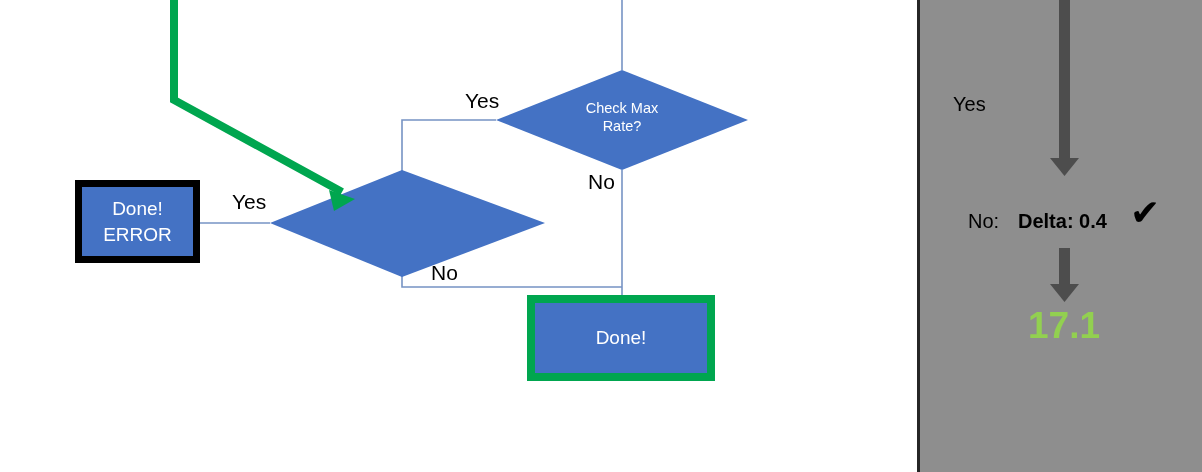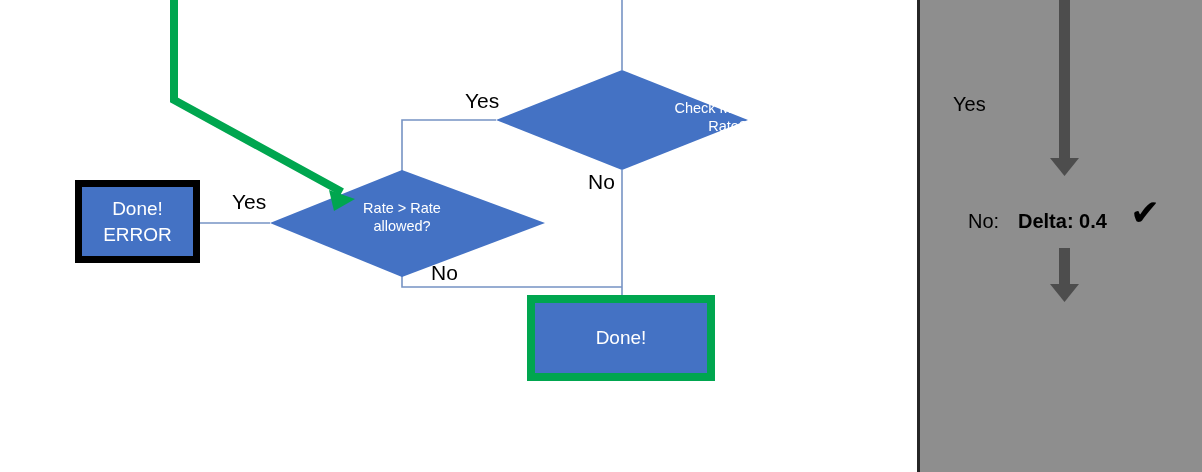--- a/index.html
+++ b/index.html
@@ -81,21 +81,20 @@
     font-size: 19px;
     text-align: center;
   }
 
   
   #check-max-text {
     left: 497px;
     top: 100px;
     width: 250px;
     font-size: 14.5px;
-    text-align: right;
   }
   #rate-gt-text {
     left: 277px;
     top: 200px;
     width: 250px;
     font-size: 14.5px;
   }
 
   
   .edge-label {
@@ -174,22 +173,20 @@
 
       <polygon points="402,170 545,223 402,277 270,223" fill="#4472C4"></polygon>
 
       <polyline points="174,0 174,100 342,192" fill="none" stroke="#00A64F" stroke-width="8" stroke-linejoin="miter" stroke-linecap="butt"></polyline>
       <polygon points="355,199 329,190 334,211" fill="#00A64F"></polygon>
     </svg>
 
     <div class="node-label" id="check-max-text">Check Max
 Rate?</div>
 
-    <div class="node-label" id="rate-gt-text">Rate &gt; Rate
-allowed?</div>
 
     <div id="done-error-box">
       <div class="txt">Done!
 ERROR</div>
     </div>
 
     <div id="done-box">
       <div class="txt">Done!</div>
     </div>
 
@@ -214,15 +211,16 @@
     </svg>
 
     <div class="panel-text" id="panel-yes">Yes</div>
 
     <div class="panel-text" id="panel-no">No:</div>
 
     <div class="panel-text" id="panel-delta">Delta: 0.4</div>
 
     <div id="panel-check">✔</div>
 
+    <div id="panel-value">17.1</div>
   </div>
 
 </div>
 
 </body></html>

